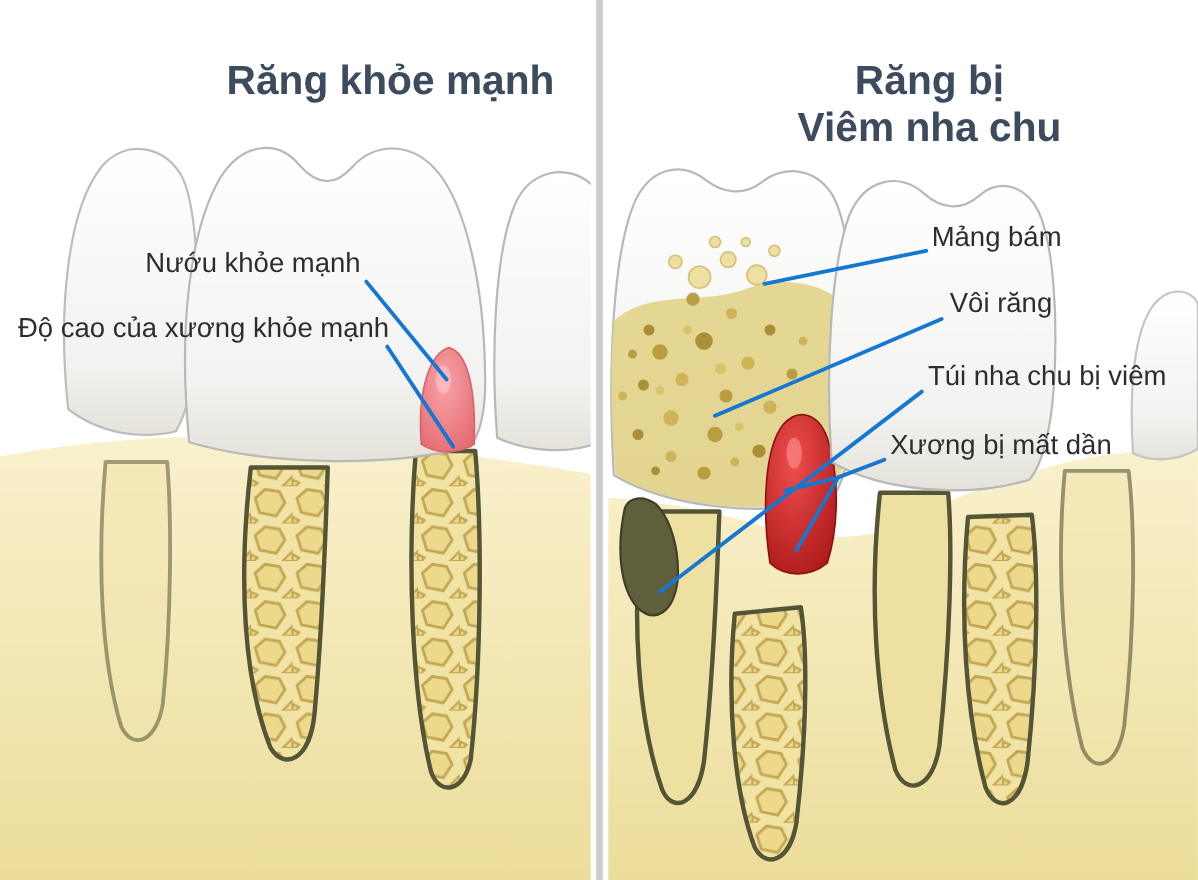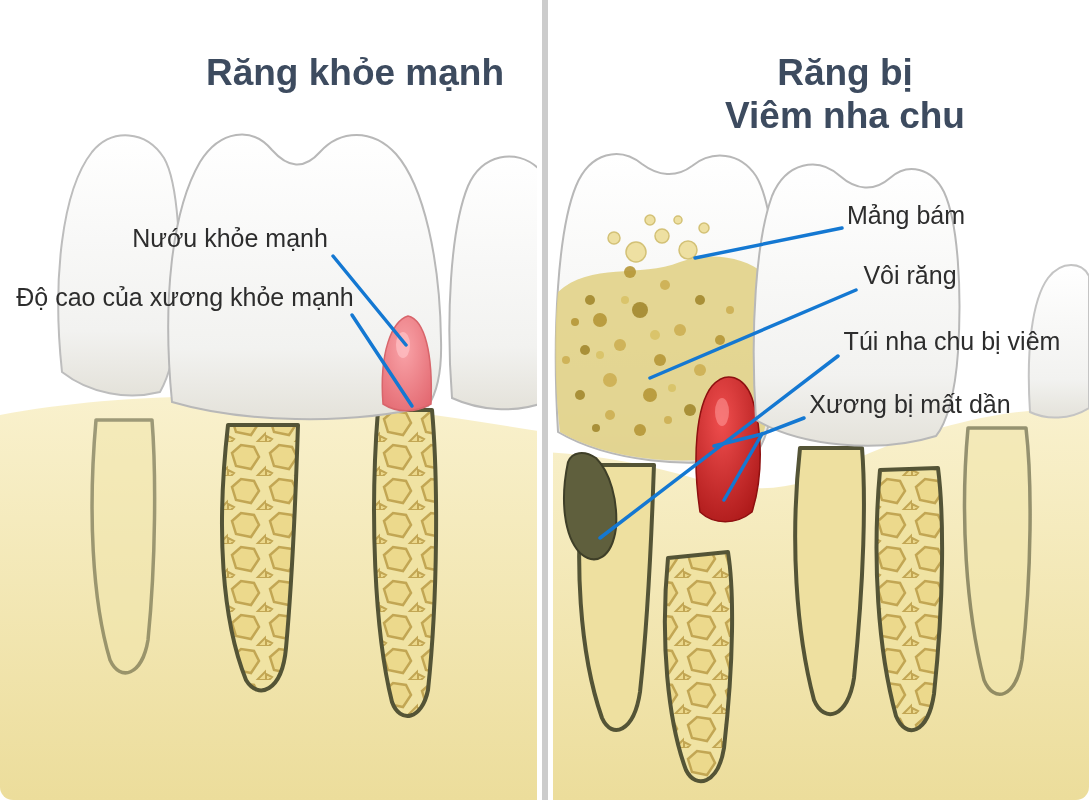--- a/index.html
+++ b/index.html
@@ -2,21 +2,20 @@
 <html><head>
 <meta charset="utf-8">
 <style>
   html,body{margin:0;padding:0;background:#ffffff;}
   #stage{
     position:relative;
     width:1089px;height:800px;
     overflow:hidden;
     background:#ffffff;
     font-family:"Liberation Sans", sans-serif;
-    border-radius:13px;
   }
   svg{position:absolute;top:0;left:0;}
   .title{font-size:37px;font-weight:bold;}
   .lbl{font-size:25px;}
 </style>
 </head>
 <body>
 
 <div id="stage">
 <svg width="1089" height="800" viewBox="0 0 1089 800" xmlns="http://www.w3.org/2000/svg">

